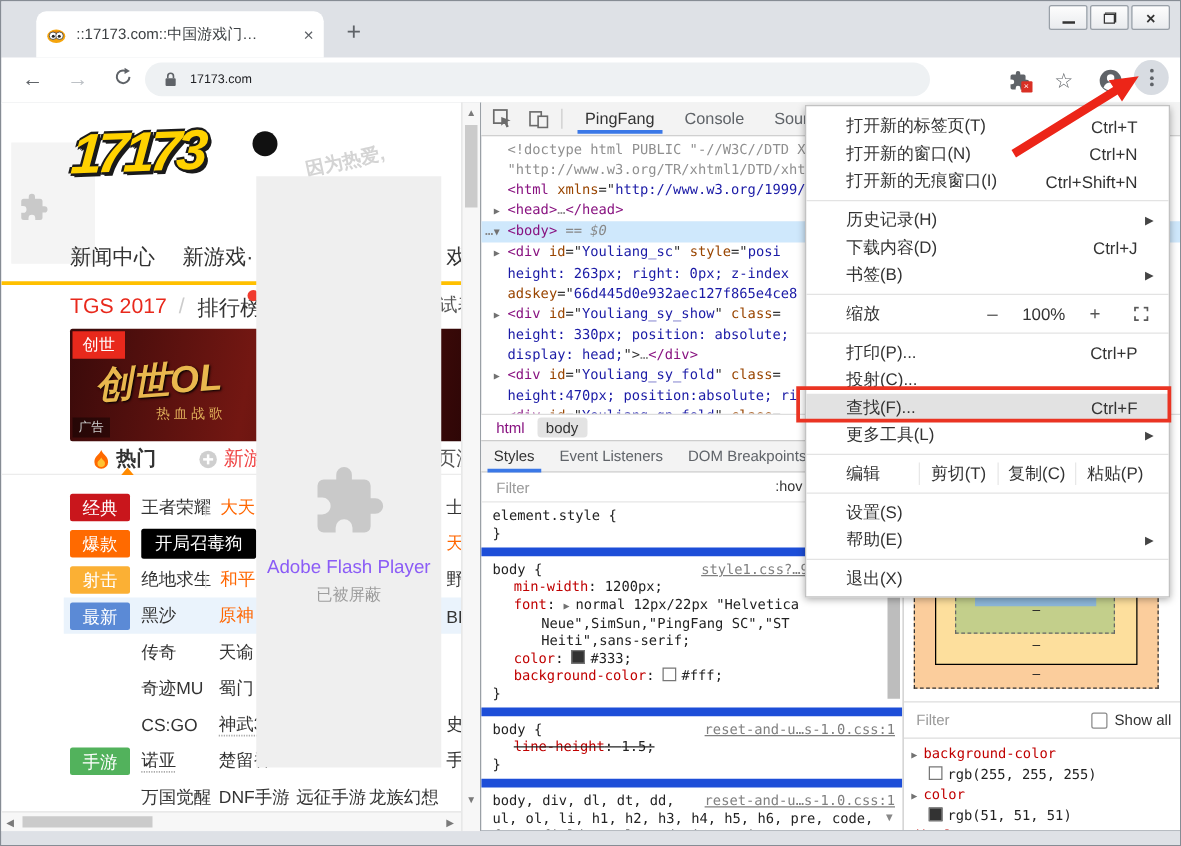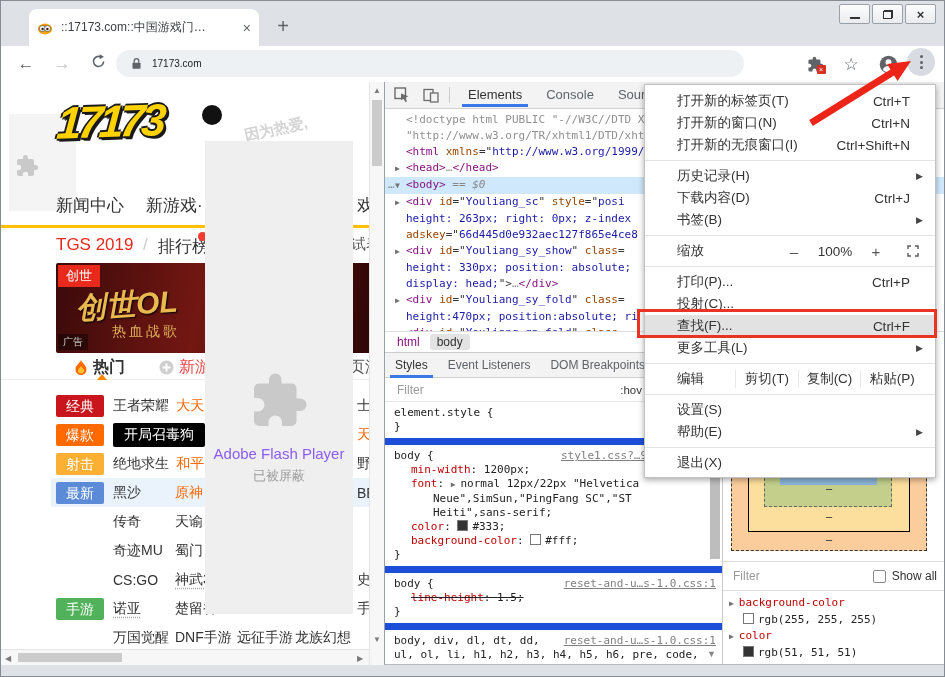--- a/index.html
+++ b/index.html
@@ -51,21 +51,21 @@
   .yellow-line{position:absolute;left:0;top:143px;width:368px;height:3px;background:#ffc000;}
   .subnav{position:absolute;left:0;top:153px;font-size:17px;}
   .subnav span{position:absolute;white-space:nowrap;}
   .tgs{color:#e8291c;}
   .red-dot{position:absolute;left:197px;top:-3px;width:9px;height:9px;background:#f03b2e;border-radius:50%;}
   .banner{position:absolute;left:55px;top:181px;width:316px;height:90px;border-radius:2px;
           background:linear-gradient(100deg,#3a0a0a,#731712 45%,#2d0606);overflow:hidden;}
   .banner-corner{position:absolute;left:2px;top:2px;background:#e8291c;color:#fff;font-size:13px;padding:2px 8px;}
   .banner-title{position:absolute;left:20px;top:22px;font-size:30px;font-weight:bold;font-style:italic;
                 color:#e9b84e;text-shadow:1px 1px 2px #000;transform:rotate(-4deg);}
-  .banner-sub{position:absolute;left:56px;top:60px;font-size:14px;color:#e0b05a;letter-spacing:3px;}
+  .banner-sub{position:absolute;left:69px;top:60px;font-size:11px;color:#e0b05a;letter-spacing:3px;}
   .banner-ad{position:absolute;left:2px;bottom:3px;background:rgba(0,0,0,.4);color:#ccc;font-size:10px;padding:1px 5px;}
   .sec-tabs{position:absolute;left:0;top:275px;width:368px;height:22px;font-size:16px;}
   .sec-tabs span{position:absolute;white-space:nowrap;}
   .sec-border{position:absolute;left:0;top:297px;width:368px;height:1px;background:#ececec;}
   .caret{position:absolute;left:96px;top:292px;width:0;height:0;border-left:5px solid transparent;
          border-right:5px solid transparent;border-bottom:6px solid #ff8a00;}
   .cat-rows{position:absolute;left:50px;top:309px;width:318px;}
   .cat-row{position:relative;height:29px;display:flex;align-items:center;overflow:hidden;}
   .cat-row.hlrow{background:#eaf3fc;}
   .cat-badge{width:48px;height:22px;border-radius:2px;color:#fff;font-size:14px;text-align:center;
@@ -267,21 +267,21 @@
     <div class="logo">17173</div>
     <div class="logo-dot"></div>
     <div class="slogan">因为热爱,</div>
     <div class="nav">
       <span style="left:55px;">新闻中心</span>
       <span style="left:145px;">新游戏·</span>
       <span style="left:356px;">戏</span>
     </div>
     <div class="yellow-line"></div>
     <div class="subnav">
-      <span class="tgs" style="left:55px;">TGS 2019</span>
+      <span class="tgs" style="left:55px;">TGS 2017</span>
       <span style="left:142px;color:#ccc;">/</span>
       <span style="left:157px;">排行榜</span>
       <span class="red-dot"></span>
       <span style="left:350px;color:#555;font-size:15px;">试表</span>
     </div>
     <div class="banner">
       <span class="banner-corner">创世</span>
       <span class="banner-title">创世OL</span>
       <span class="banner-sub">热血战歌</span>
       <span class="banner-ad">广告</span>
@@ -408,21 +408,21 @@
           </svg>
       </span>
       <span class="dt-icobtn">
         <svg width="16" height="16" viewBox="0 0 16 16">
             <rect x="1" y="2.5" width="9" height="11" fill="none" stroke="#6b6b6b" stroke-width="1.3"></rect>
             <rect x="7.5" y="6" width="7.5" height="9" fill="#f3f3f3" stroke="#6b6b6b" stroke-width="1.3"></rect>
           </svg>
       </span>
       <span class="dt-sep"></span>
       <span style="display:flex;">
-          <span class="dt-tab active">Elements</span>
+          <span class="dt-tab active">PingFang</span>
           <span class="dt-tab">Console</span>
           <span class="dt-tab">Sources</span>
         </span>
     </div>
     <div class="dom-tree">
         <div class="tree-line"><span class="tl-pre"></span><span class="tl-arrow"></span><span class="c-g">&lt;!doctype html PUBLIC "-//W3C//DTD X</span></div>
         <div class="tree-line"><span class="tl-pre"></span><span class="tl-arrow"></span><span class="c-g">"http://www.w3.org/TR/xhtml1/DTD/xht</span></div>
         <div class="tree-line"><span class="tl-pre"></span><span class="tl-arrow"></span><span class="c-t">&lt;html </span><span class="c-a">xmlns</span><span class="c-p">="</span><span class="c-v">http://www.w3.org/1999/:</span></div>
         <div class="tree-line"><span class="tl-pre"></span><span class="tl-arrow">▶</span><span class="c-t">&lt;head&gt;</span><span class="c-g">…</span><span class="c-t">&lt;/head&gt;</span></div>
         <div class="tree-line sel"><span class="tl-pre">…</span><span class="tl-arrow">▼</span><span class="c-t">&lt;body&gt;</span><span class="c-m"> == $0</span></div>

